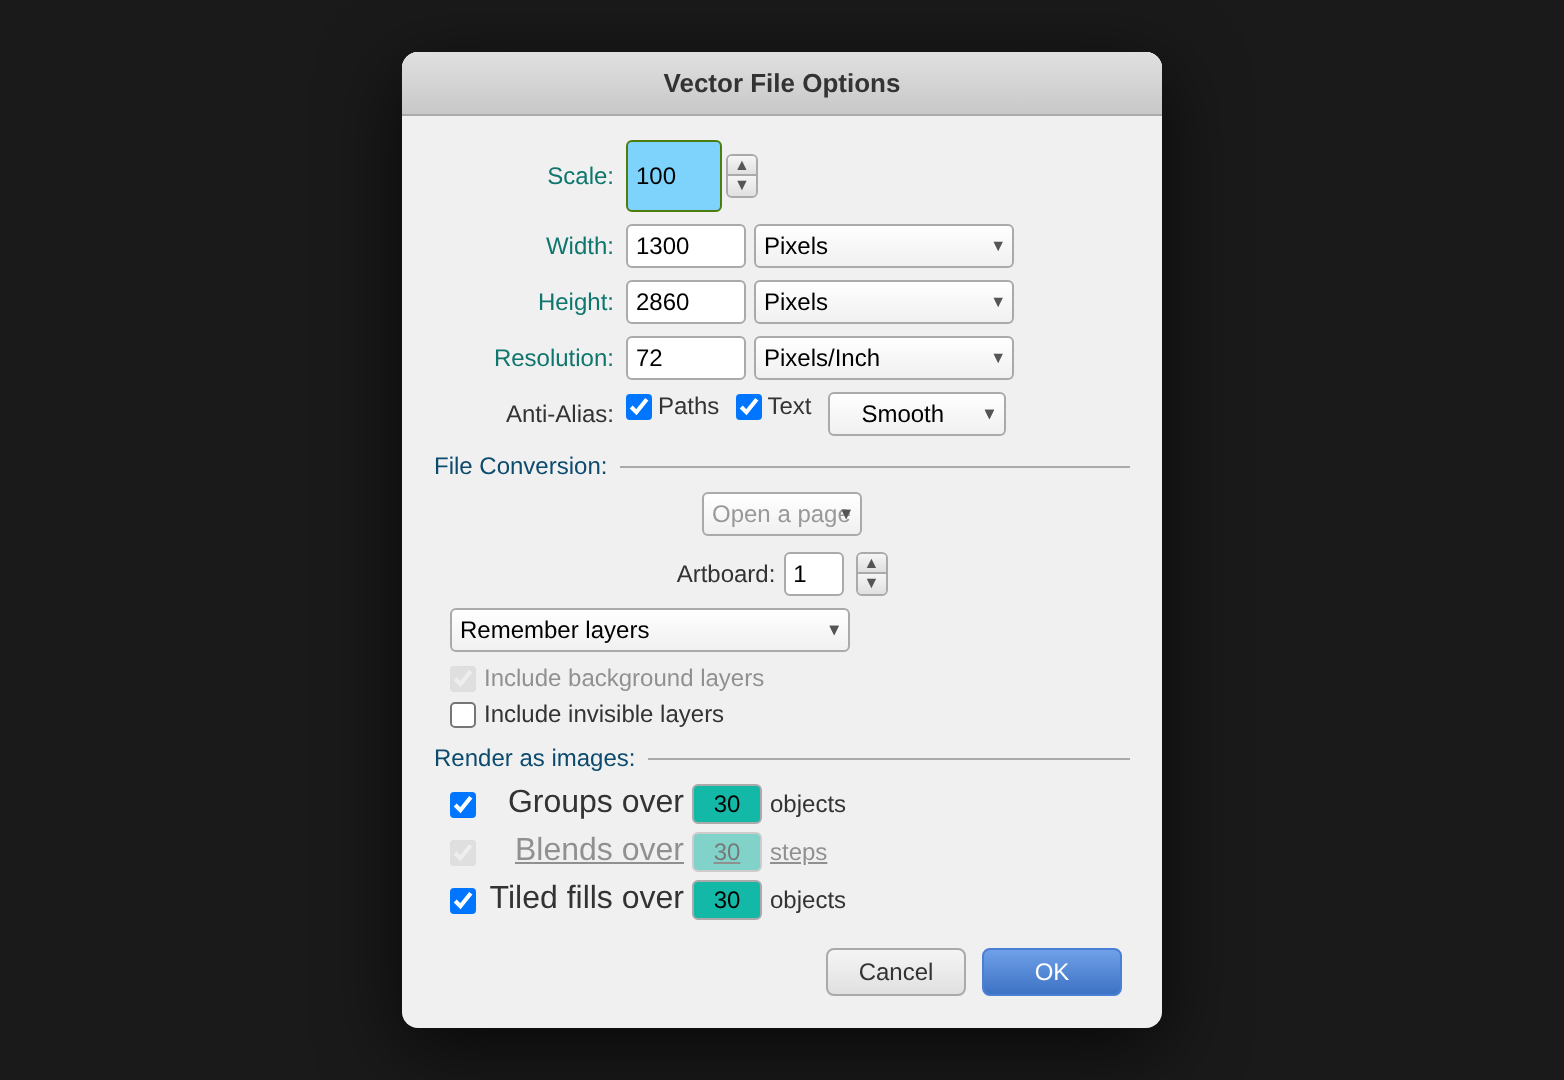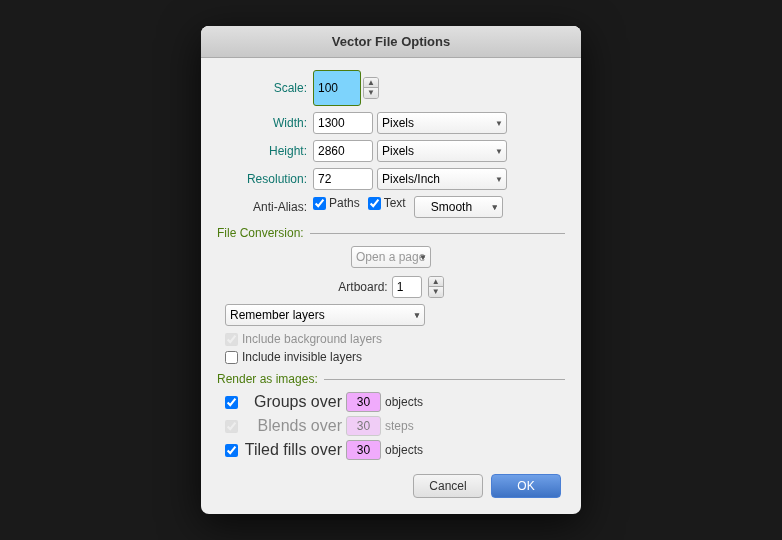--- a/index.html
+++ b/index.html
@@ -177,21 +177,21 @@
       font-size: 12px;
       background: linear-gradient(to bottom, #fff, #f0f0f0);
       padding: 1px 16px;
       min-width: 80px;
       appearance: none;
       -webkit-appearance: none;
     }
 
     .section-label {
       font-size: 12px;
-      color: #4d7c0f;
+      color: #0c4a6e;
       margin-top: 8px;
       margin-bottom: 6px;
       display: flex;
       align-items: center;
     }
 
     .section-label::after {
       content: '';
       flex: 1;
       height: 1px;
@@ -294,32 +294,33 @@
       text-align: right;
     }
 
     .render-input {
       width: 35px;
       height: 20px;
       border: 1px solid #aaa;
       border-radius: 3px;
       padding: 1px 4px;
       font-size: 12px;
-      background: #f0abfc;
+      background: #14b8a6;
       margin: 0 4px;
       text-align: center;
     }
 
     .render-unit {
       font-size: 12px;
       color: #333;
     }
 
     .disabled-row {
       opacity: 0.5;
+      text-decoration: underline;
     }
 
     .button-row {
       display: flex;
       justify-content: flex-end;
       gap: 8px;
       margin-top: 14px;
       padding-right: 4px;
     }
 

